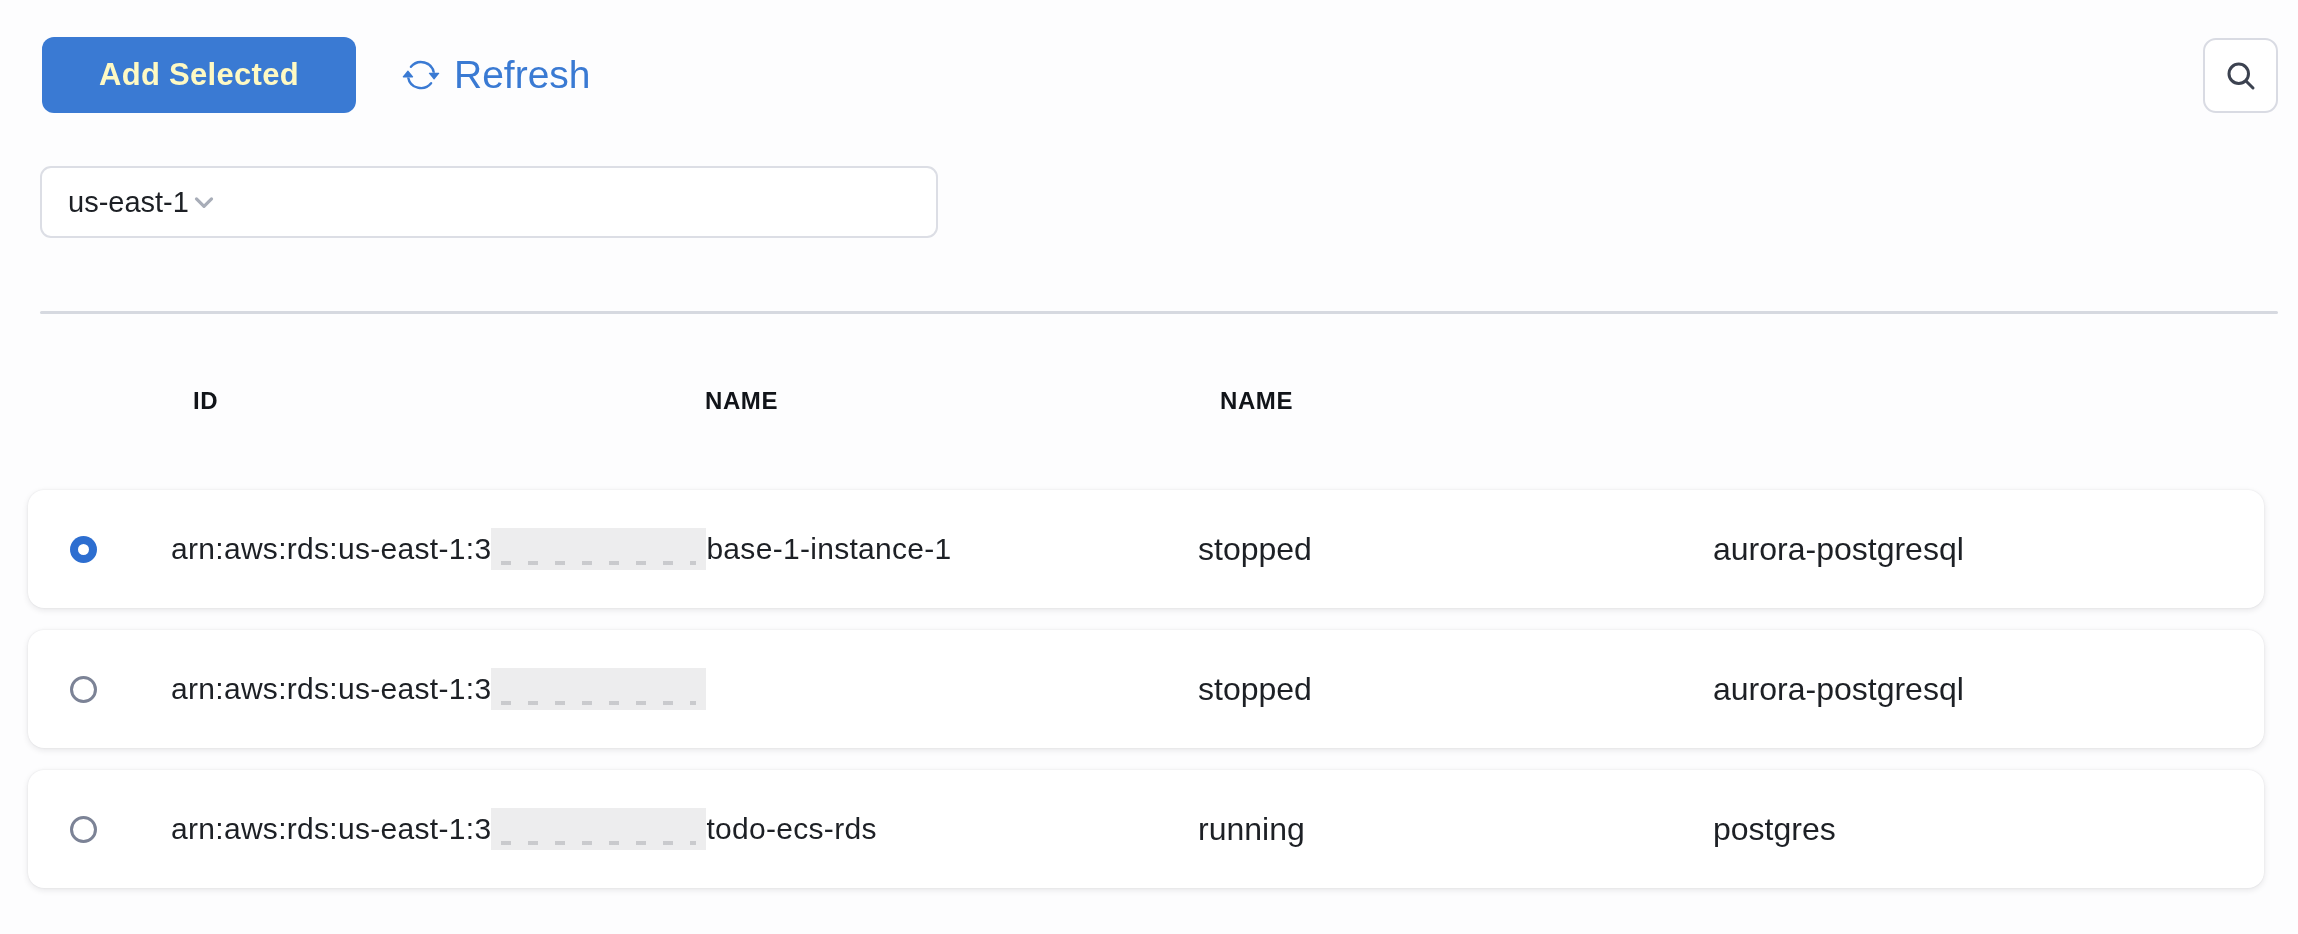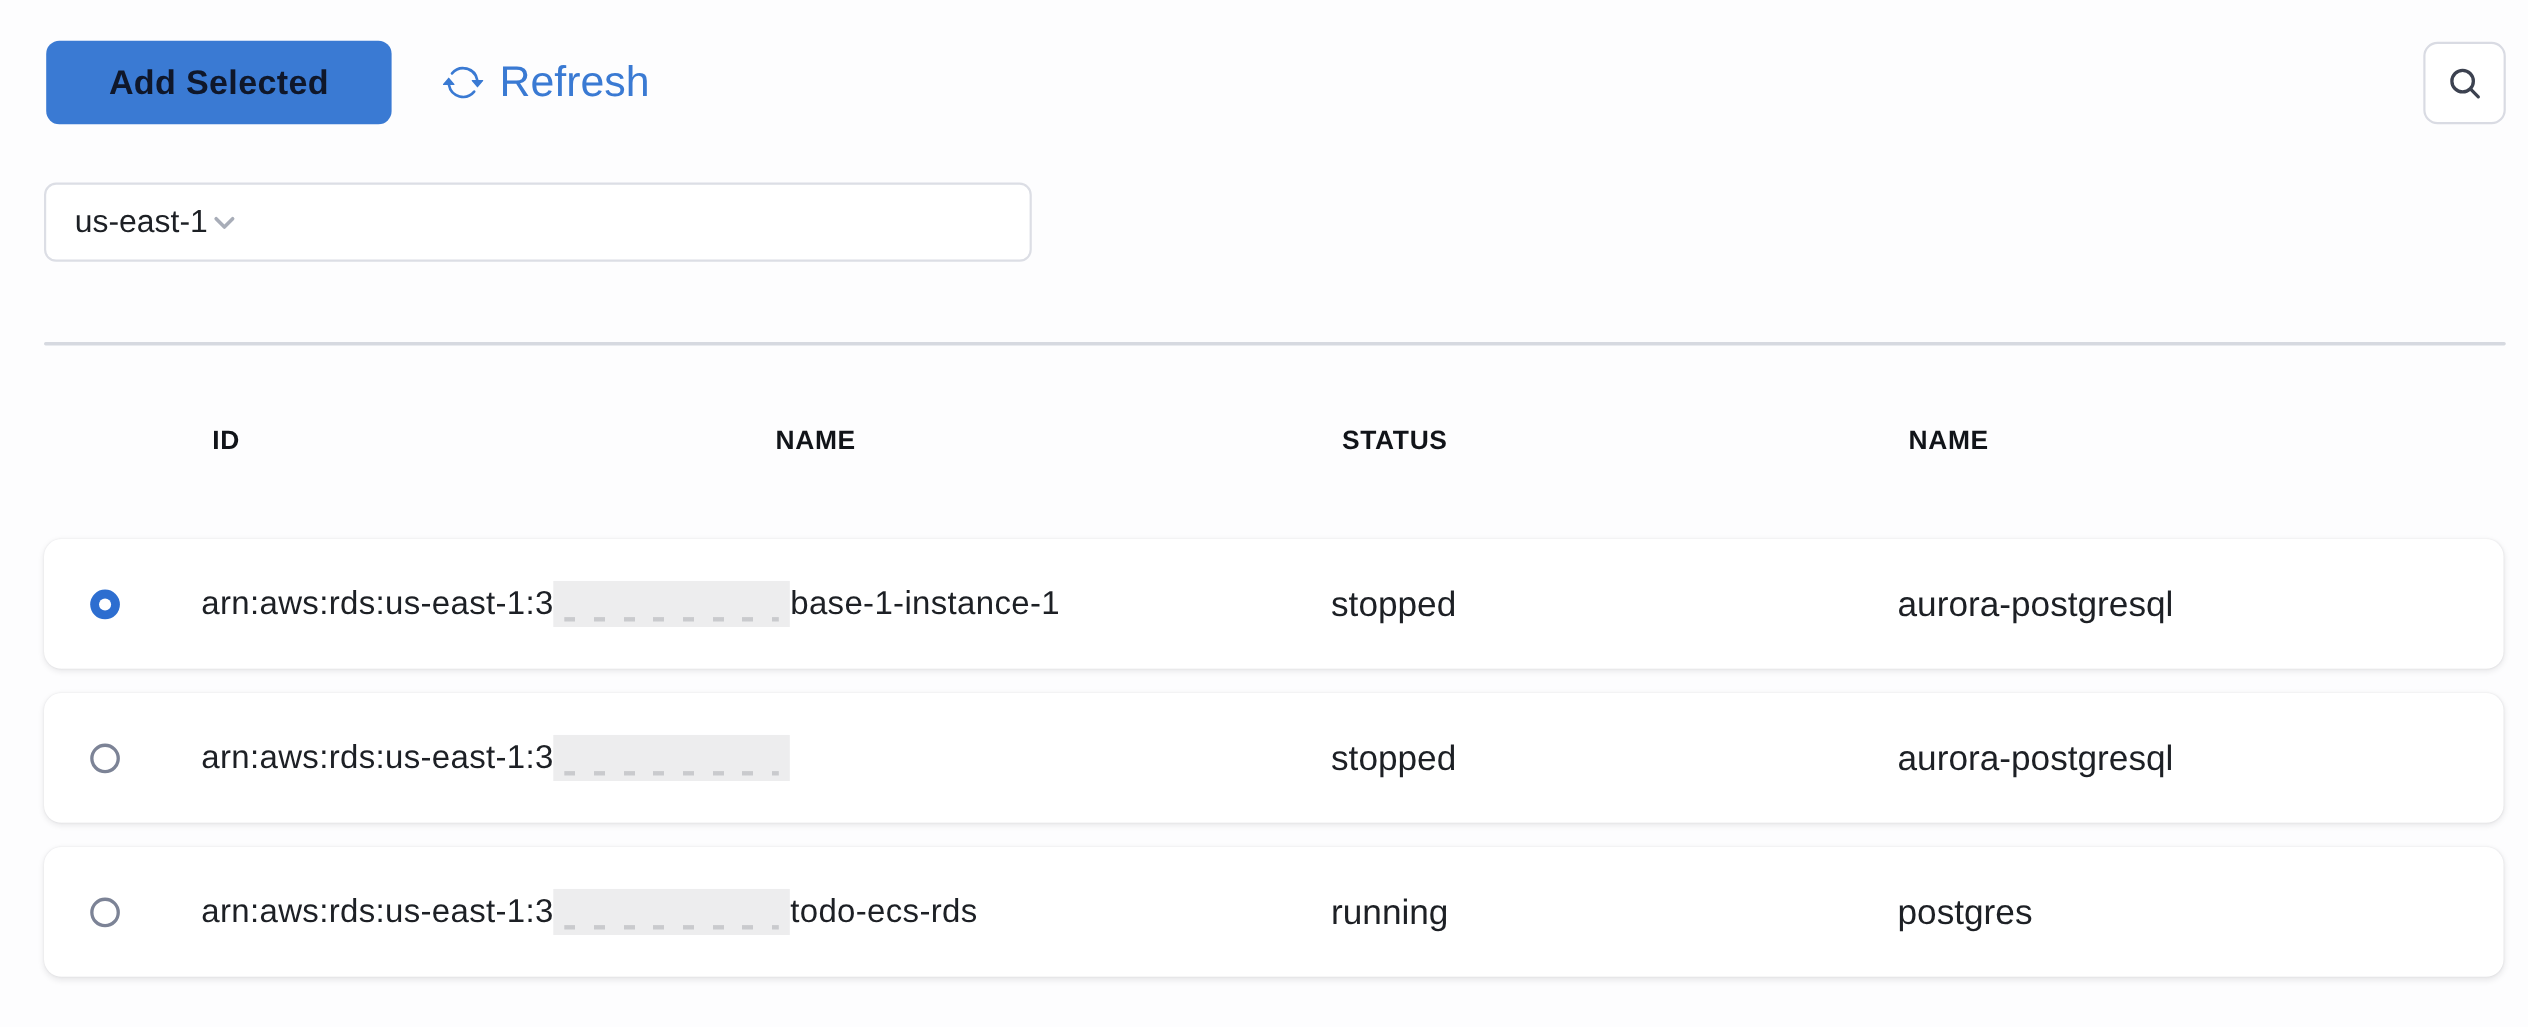--- a/index.html
+++ b/index.html
@@ -15,21 +15,21 @@
     background:#fdfdfe;
     font-family:"Liberation Sans","DejaVu Sans",sans-serif;
     color:var(--text-primary);
     overflow:hidden;
   }
   .page{position:relative;width:2298px;height:934px;}
 
   
   .add-btn{
     position:absolute;left:42px;top:37px;height:76px;width:314px;
-    background:var(--accent);color:#0f172a;
+    background:var(--accent);color:#fef9c3;
     border:none;border-radius:12px;
     font-family:inherit;font-size:31px;font-weight:bold;
     display:flex;align-items:center;justify-content:center;
     cursor:pointer;letter-spacing:0.3px;
   }
   .refresh-link{
     position:absolute;left:402px;top:37px;height:76px;
     display:flex;align-items:center;gap:14px;
     color:var(--accent);font-size:39px;cursor:pointer;
     background:none;border:none;font-family:inherit;padding:0;
@@ -56,21 +56,21 @@
   }
 
   
   .table-header{
     position:absolute;left:50px;top:380px;width:2236px;height:42px;
     display:grid;grid-template-columns:143px 512px 515px 515px 1fr;
     align-items:center;
     font-size:24px;font-weight:bold;color:#111419;letter-spacing:0.6px;
   }
   .rows{
-    position:absolute;left:40px;top:490px;width:2236px;
+    position:absolute;left:28px;top:490px;width:2236px;
     display:flex;flex-direction:column;gap:22px;
   }
   .row{
     height:118px;background:#ffffff;border-radius:16px;
     box-shadow:0 2px 6px rgba(25,30,40,0.10),0 0 2px rgba(25,30,40,0.08);
     display:grid;grid-template-columns:143px 1027px 515px 1fr;
     align-items:center;cursor:pointer;
   }
   .radio-cell{display:flex;align-items:center;padding-left:42px;}
   .radio{
@@ -132,21 +132,20 @@
       </svg>
     </span>
   </div>
 
   <div class="divider"></div>
 
   <div class="table-header">
     <div></div>
     <div>ID</div>
     <div>NAME</div>
-    <div>STATUS</div>
     <div>NAME</div>
   </div>
 
   <div class="rows">
 
     <div class="row">
       <div class="radio-cell">
         <span class="radio selected"></span>
       </div>
       <div class="id-cell">

